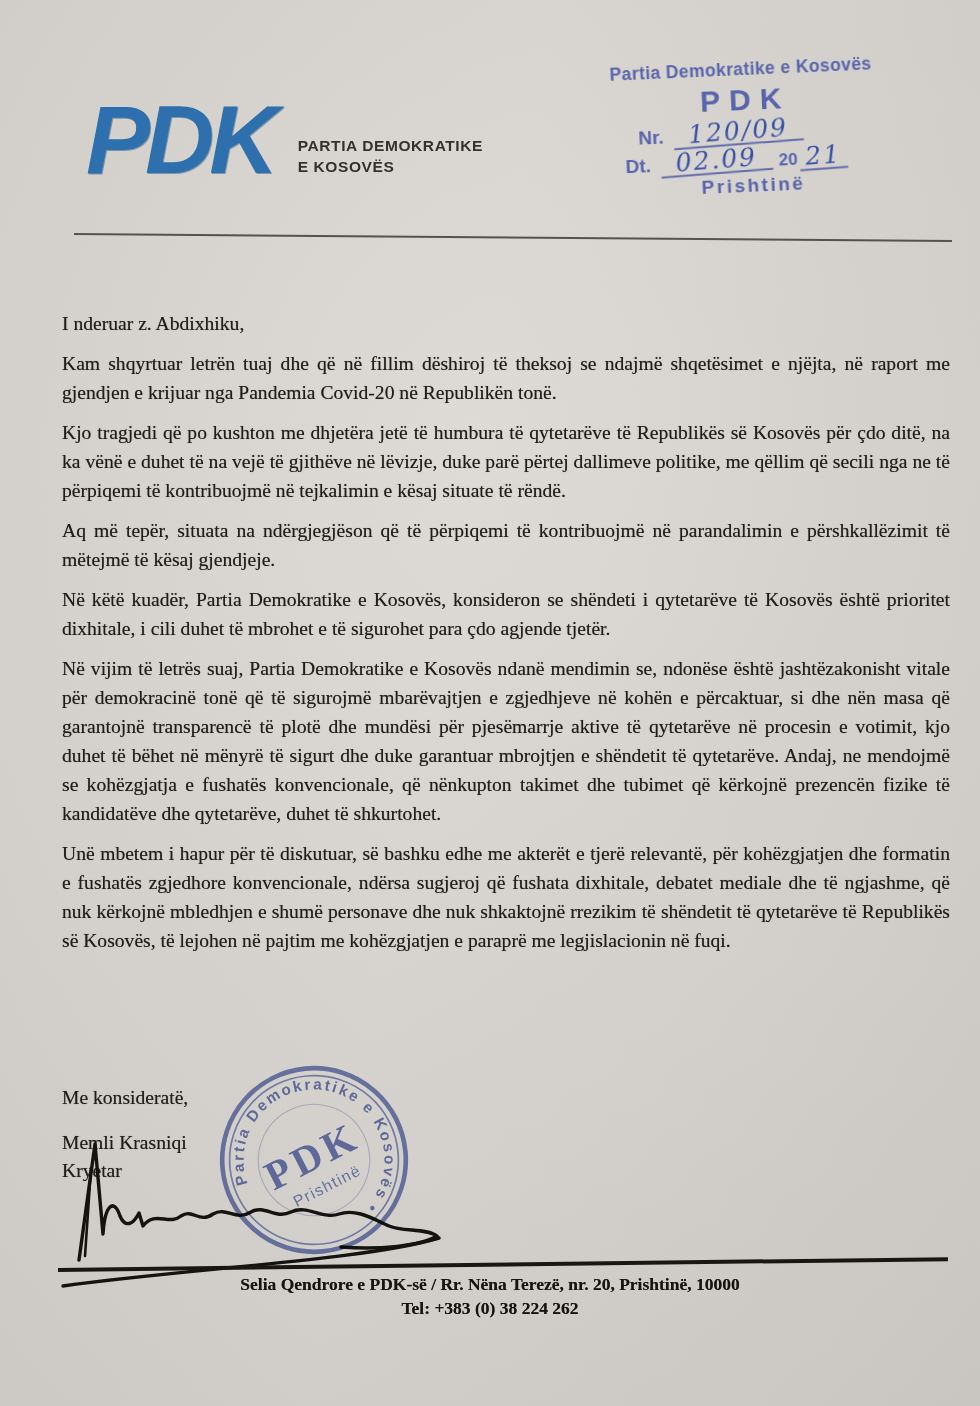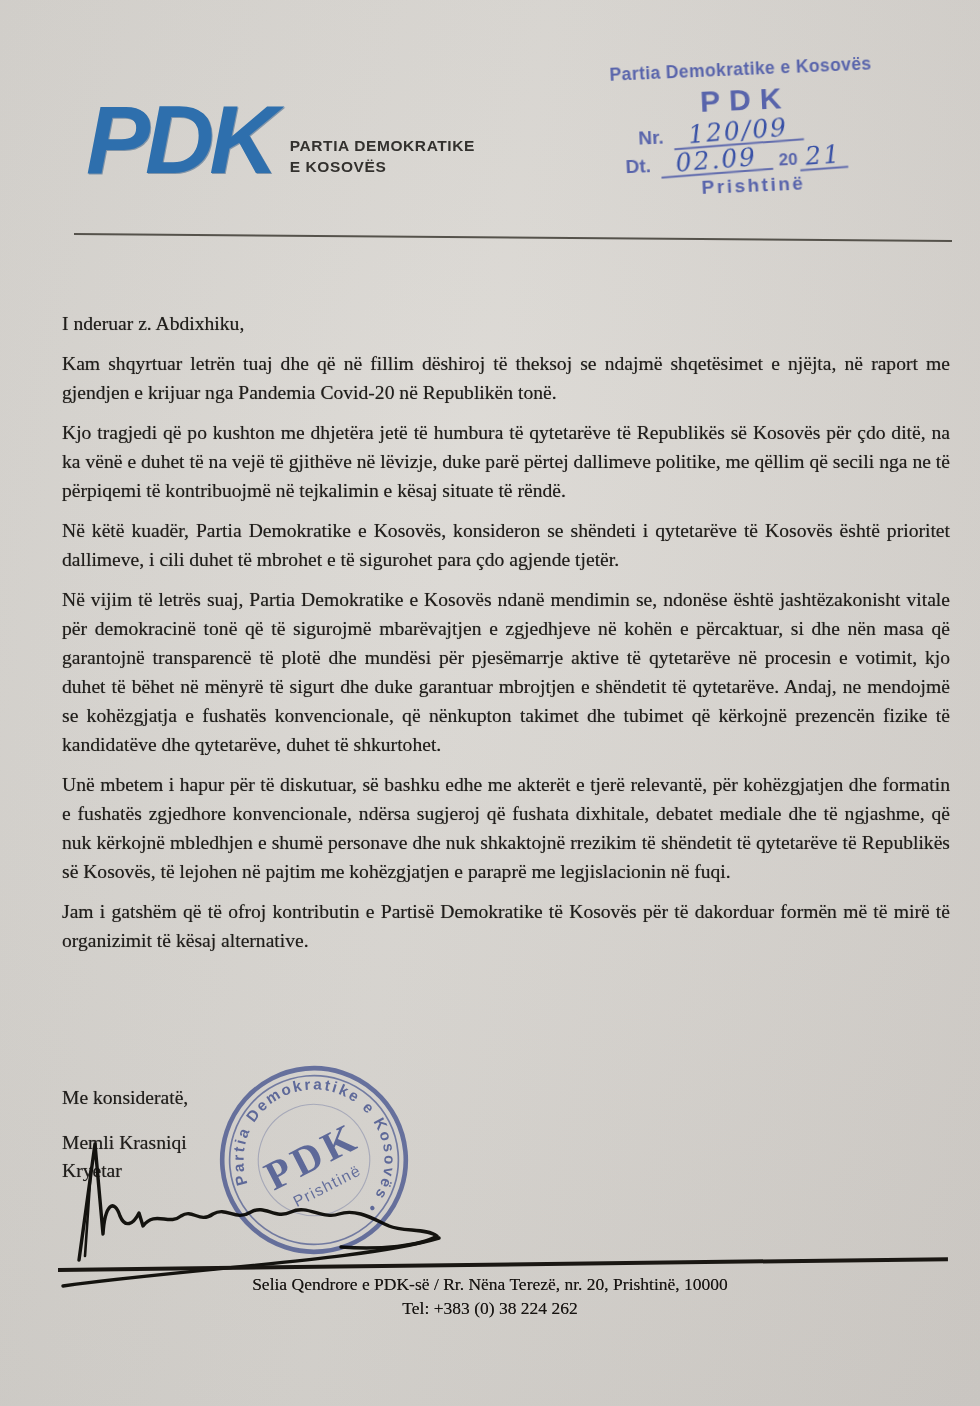--- a/index.html
+++ b/index.html
@@ -19,21 +19,21 @@
     font-family: "Liberation Sans", sans-serif;
     font-weight: bold; font-style: italic;
     font-size: 96px; line-height: 0.92; letter-spacing: -5px;
     color: #2e6fad;
     text-shadow: 1px 1px 0 rgba(26,74,122,0.45);
   }
   .logo-tagline {
     font-family: "Liberation Sans", sans-serif;
     font-weight: bold; font-size: 15.5px; line-height: 1.32;
     letter-spacing: 0.6px; color: #33312e;
-    margin: 0 0 7px 16px;
+    margin: 0 0 7px 24px;
   }
   .rule { position: absolute; transform-origin: left center; }
   .header-rule {
     left: 74px; top: 233px; width: 878px; height: 2px;
     background: #55524b; transform: rotate(0.45deg);
   }
 
   
   .reg-stamp {
     position: absolute; left: 612px; top: 58px; width: 310px;
@@ -105,21 +105,21 @@
     mix-blend-mode: multiply; opacity: 0.88; filter: blur(0.4px);
   }
 
   
   .footer-rule {
     left: 58px; top: 1268px; width: 890px; height: 3.5px;
     background: #1a1713; transform: rotate(-0.7deg);
   }
   .footer {
     position: absolute; left: 0; top: 1272px; width: 980px;
-    text-align: center; color: #161310; font-weight: normal;
+    text-align: center; color: #161310; font-weight: bold;
     text-shadow: 0 0 0.6px rgba(22,19,16,0.6);
   }
   .footer-address { font-size: 17.5px; line-height: 24px; }
   .footer-phone { font-size: 17.5px; line-height: 24px; }
   .footer-web { font-size: 16px; line-height: 23px; }
 </style>
 </head>
 <body>
 
 <div class="page">
@@ -146,24 +146,24 @@
       <span class="rs-year-prefix">20</span>
       <span class="rs-underline rs-year-value handwriting">21</span>
     </div>
     <div class="rs-city">Prishtinë</div>
   </div>
 
   <div class="body-text">
     <p class="salutation">I nderuar z. Abdixhiku,</p>
     <p>Kam shqyrtuar letrën tuaj dhe që në fillim dëshiroj të theksoj se ndajmë shqetësimet e njëjta, në raport me gjendjen e krijuar nga Pandemia Covid-20 në Republikën tonë.</p>
     <p>Kjo tragjedi që po kushton me dhjetëra jetë të humbura të qytetarëve të Republikës së Kosovës për çdo ditë, na ka vënë e duhet të na vejë të gjithëve në lëvizje, duke parë përtej dallimeve politike, me qëllim që secili nga ne të përpiqemi të kontribuojmë në tejkalimin e kësaj situate të rëndë.</p>
-    <p>Në këtë kuadër, Partia Demokratike e Kosovës, konsideron se shëndeti i qytetarëve të Kosovës është prioritet dallimeve, i cili duhet të mbrohet e të sigurohet para çdo agjende tjetër.</p>
+    <p>Aq më tepër, situata na ndërgjegjëson që të përpiqemi të kontribuojmë në parandalimin e përshkallëzimit të mëtejmë të kësaj gjendjeje.</p>
+    <p>Në këtë kuadër, Partia Demokratike e Kosovës, konsideron se shëndeti i qytetarëve të Kosovës është prioritet dixhitale, i cili duhet të mbrohet e të sigurohet para çdo agjende tjetër.</p>
     <p>Në vijim të letrës suaj, Partia Demokratike e Kosovës ndanë mendimin se, ndonëse është jashtëzakonisht vitale për demokracinë tonë që të sigurojmë mbarëvajtjen e zgjedhjeve në kohën e përcaktuar, si dhe nën masa që garantojnë transparencë të plotë dhe mundësi për pjesëmarrje aktive të qytetarëve në procesin e votimit, kjo duhet të bëhet në mënyrë të sigurt dhe duke garantuar mbrojtjen e shëndetit të qytetarëve. Andaj, ne mendojmë se kohëzgjatja e fushatës konvencionale, që nënkupton takimet dhe tubimet që kërkojnë prezencën fizike të kandidatëve dhe qytetarëve, duhet të shkurtohet.</p>
     <p>Unë mbetem i hapur për të diskutuar, së bashku edhe me akterët e tjerë relevantë, për kohëzgjatjen dhe formatin e fushatës zgjedhore konvencionale, ndërsa sugjeroj që fushata dixhitale, debatet mediale dhe të ngjashme, që nuk kërkojnë mbledhjen e shumë personave dhe nuk shkaktojnë rrezikim të shëndetit të qytetarëve të Republikës së Kosovës, të lejohen në pajtim me kohëzgjatjen e paraprë me legjislacionin në fuqi.</p>
-    <p>Jam i gatshëm që të ofroj kontributin e Partisë Demokratike të Kosovës për të dakorduar formën më të mirë të organizimit të kësaj alternative.</p>
   </div>
 
   <div class="closing">
     <div class="valediction">Me konsideratë,</div>
     <div>Memli Krasniqi</div>
     <div>Kryetar</div>
   </div>
 
   <svg class="signature-svg" viewBox="0 0 470 165">
     <g fill="none" stroke="#14130f" stroke-width="3.4" stroke-linecap="round" stroke-linejoin="round">

